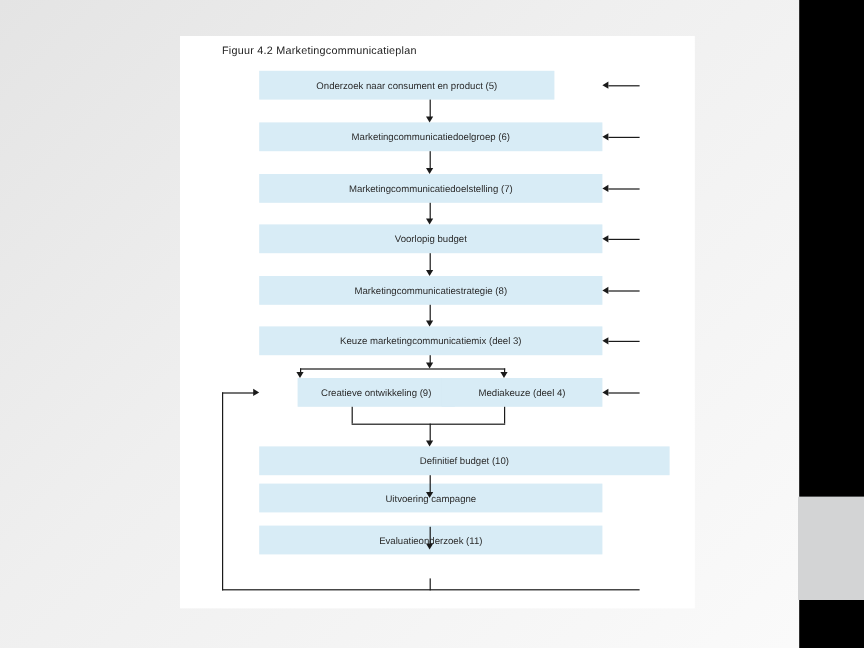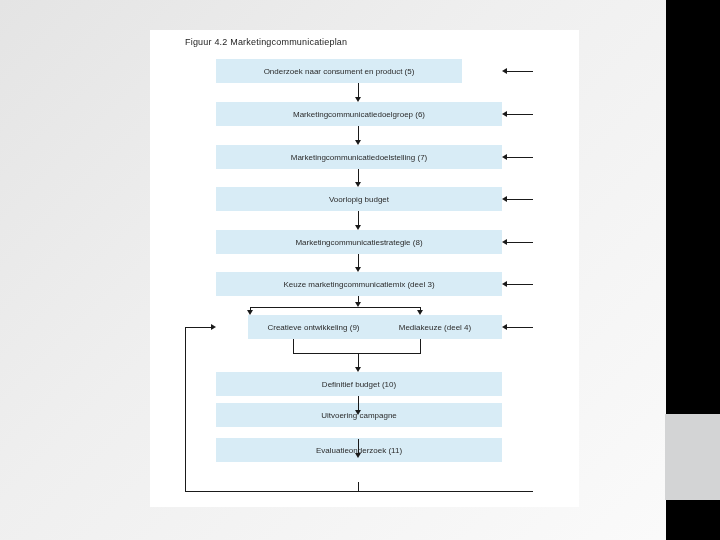--- a/index.html
+++ b/index.html
@@ -41,21 +41,21 @@
     <div class="fbox" style="left:66px;top:29px;width:246px;">Onderzoek naar consument en product (5)</div>
     <div class="fbox" style="left:66px;top:72px;width:286px;">Marketingcommunicatiedoelgroep (6)</div>
     <div class="fbox" style="left:66px;top:115px;width:286px;">Marketingcommunicatiedoelstelling (7)</div>
     <div class="fbox" style="left:66px;top:157px;width:286px;">Voorlopig budget</div>
     <div class="fbox" style="left:66px;top:200px;width:286px;">Marketingcommunicatiestrategie (8)</div>
     <div class="fbox" style="left:66px;top:242px;width:286px;">Keuze marketingcommunicatiemix (deel 3)</div>
 
     <div class="fbox" style="left:66px;top:285px;width:131px;margin-left:32px;">Creatieve ontwikkeling (9)</div>
     <div class="fbox" style="left:218px;top:285px;width:134px;">Mediakeuze (deel 4)</div>
 
-    <div class="fbox" style="left:66px;top:342px;width:286px;">Definitief budget (10)</div>
+    <div class="fbox" style="left:66px;top:342px;width:342px;">Definitief budget (10)</div>
     <div class="fbox" style="left:66px;top:373px;width:286px;">Uitvoering campagne</div>
     <div class="fbox" style="left:66px;top:408px;width:286px;">Evaluatieonderzoek (11)</div>
 
     <div class="vline" style="left:208px;top:53px;height:15px;"></div>
     <div class="ah ah-down" style="left:205px;top:67px;"></div>
     <div class="vline" style="left:208px;top:96px;height:15px;"></div>
     <div class="ah ah-down" style="left:205px;top:110px;"></div>
     <div class="vline" style="left:208px;top:139px;height:14px;"></div>
     <div class="ah ah-down" style="left:205px;top:152px;"></div>
     <div class="vline" style="left:208px;top:181px;height:15px;"></div>

